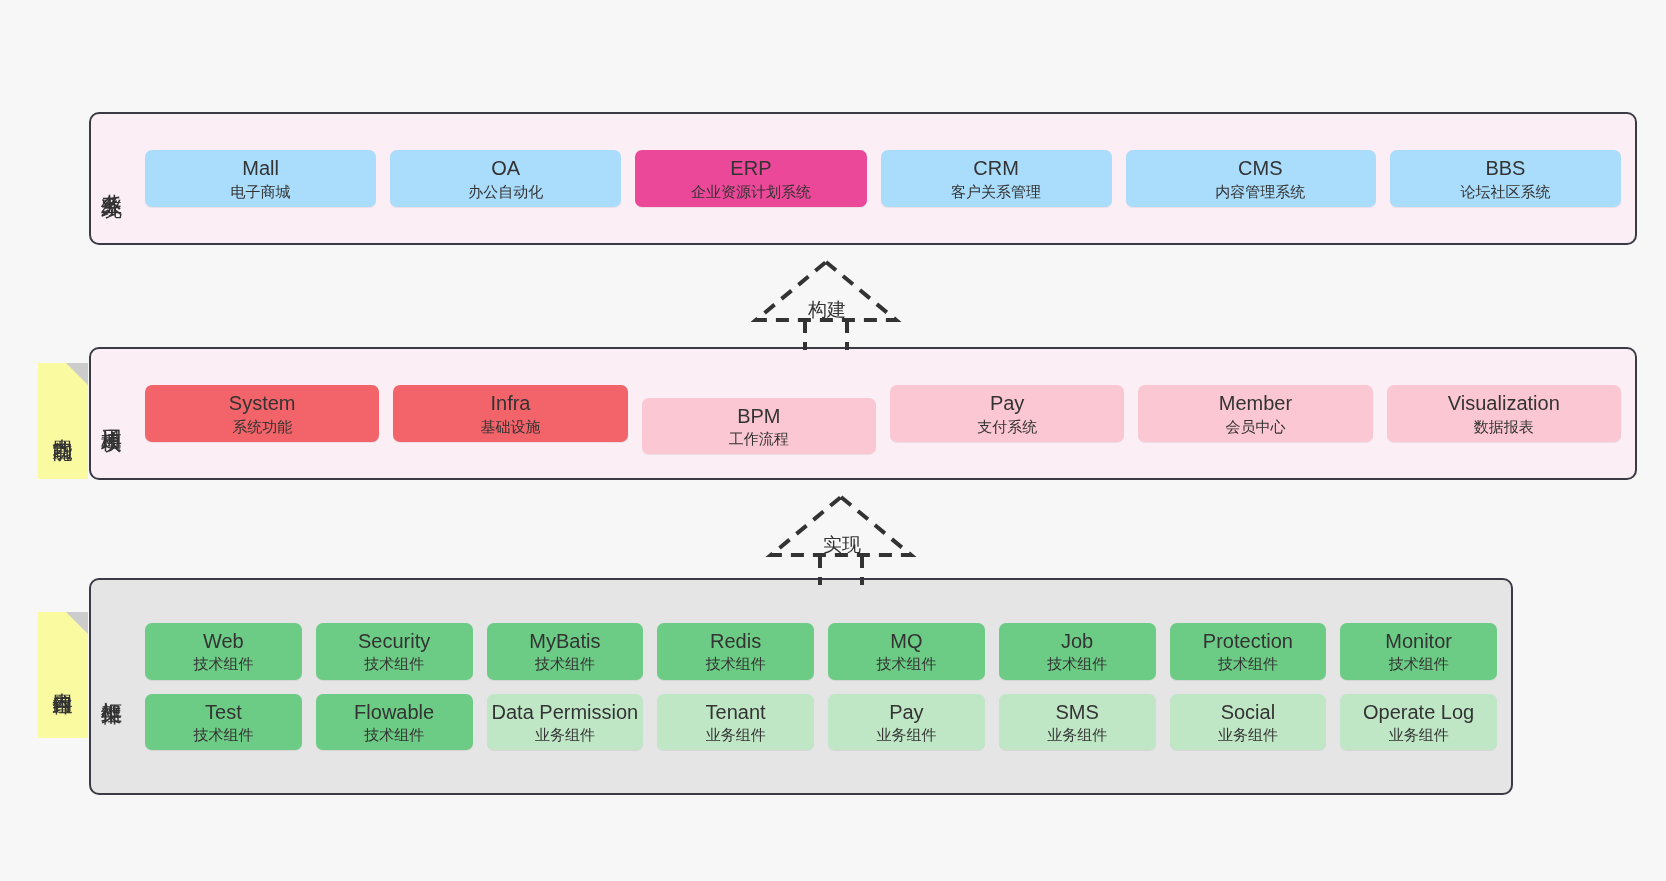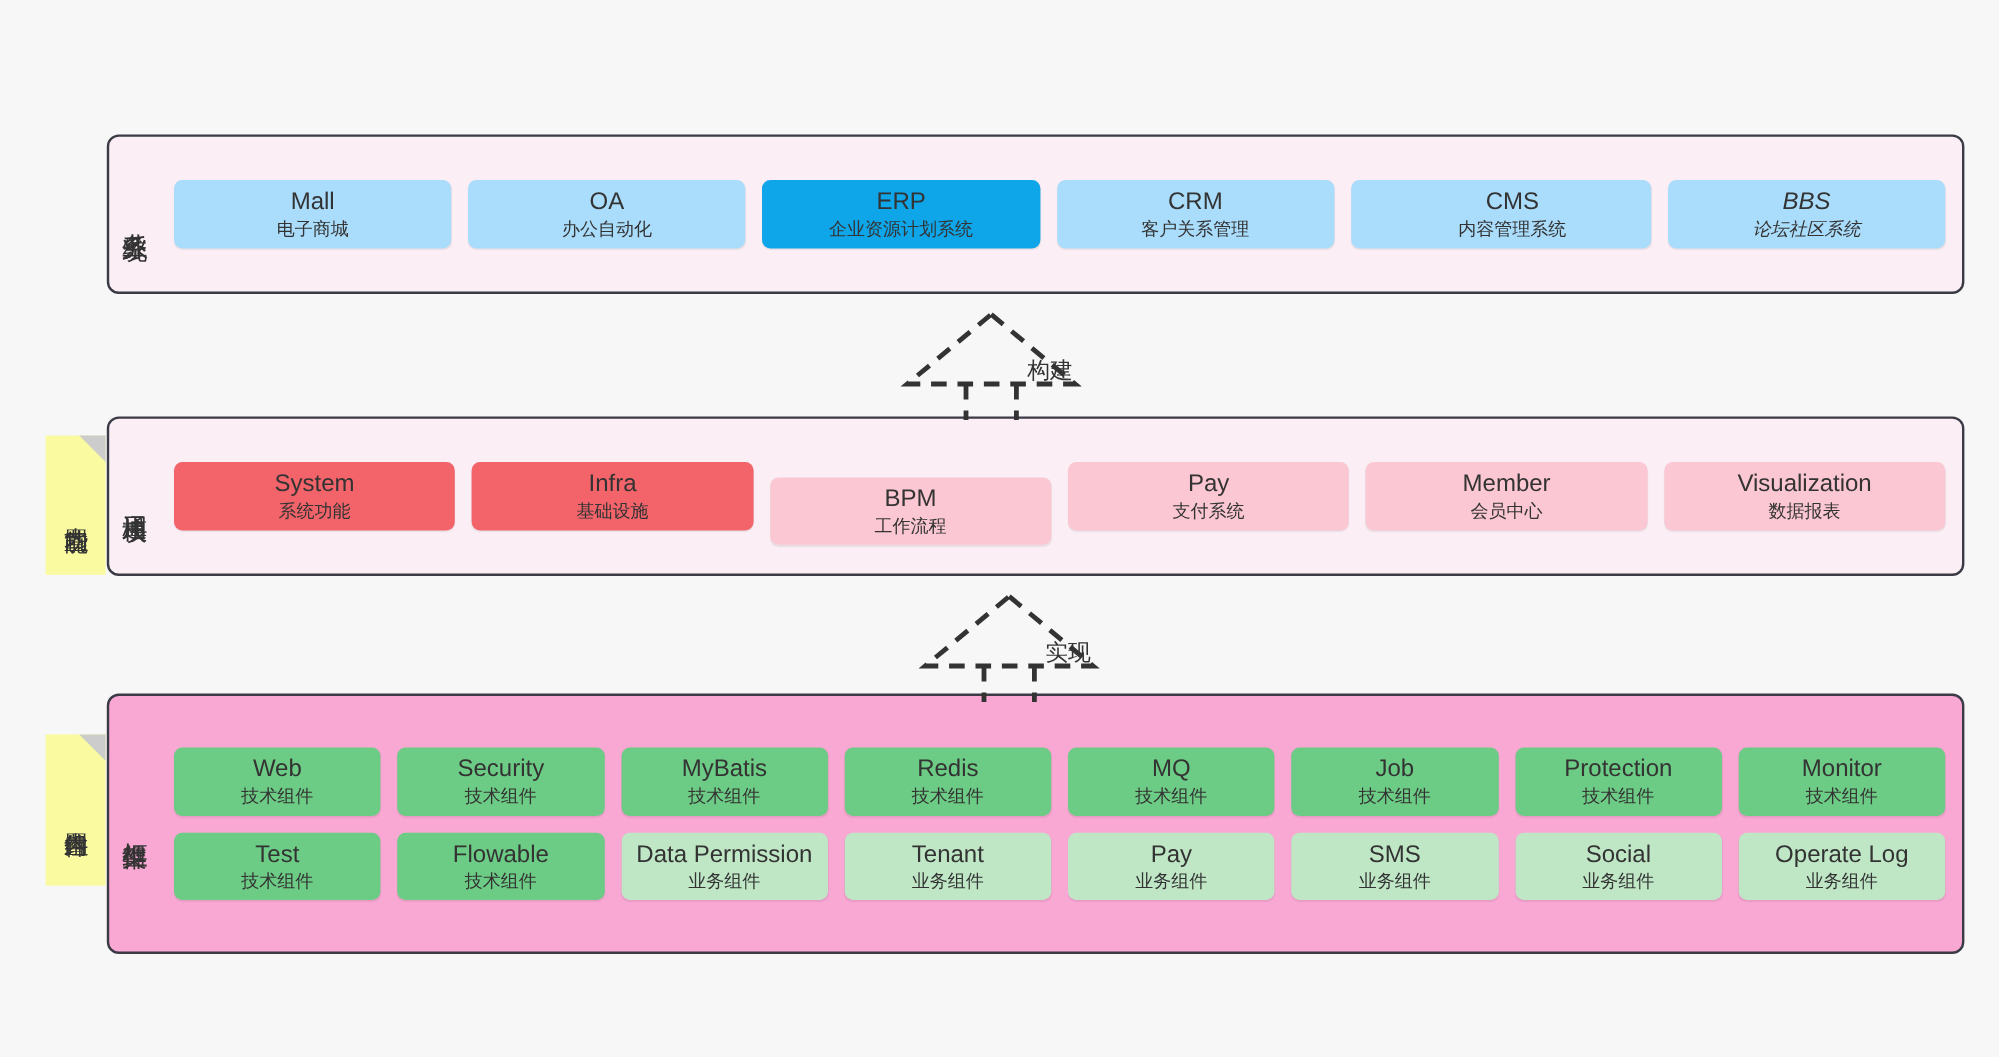--- a/index.html
+++ b/index.html
@@ -137,53 +137,52 @@
   
   .connector { position: absolute; z-index: 2; }
   .connector svg { display: block; overflow: visible; }
   .connector .conn-label {
     position: absolute;
     font-size: 19px;
     color: #333333;
     background: transparent;
     white-space: nowrap;
     line-height: 1;
-    margin-left: 48px;
   }
 </style>
 </head>
 <body style="background: rgb(247, 247, 247);">
 
 <div id="canvas">
 
   <div class="layer" id="layer-business" style="left: 89px; top: 112px; width: 1548px; height: 133px; background: rgb(251, 238, 245); border-color: rgb(59, 59, 70);">
     <div class="layer-title">业务系统</div>
     <div class="layer-body">
 
       <div class="card blue" style="background: rgb(170, 220, 251);">
         <span class="en">Mall</span>
         <span class="cn">电子商城</span>
       </div>
       <div class="card blue" style="background: rgb(170, 220, 251);">
         <span class="en">OA</span>
         <span class="cn">办公自动化</span>
       </div>
-      <div class="card blue" style="background: #0ea5e9;">
+      <div class="card blue" style="background: #ec4899;">
         <span class="en">ERP</span>
         <span class="cn">企业资源计划系统</span>
       </div>
       <div class="card blue" style="background: rgb(170, 220, 251);">
         <span class="en">CRM</span>
         <span class="cn">客户关系管理</span>
       </div>
       <div class="card blue" style="background: rgb(170, 220, 251); padding-left: 23px;">
         <span class="en">CMS</span>
         <span class="cn">内容管理系统</span>
       </div>
-      <div class="card blue" style="background: rgb(170, 220, 251); font-style: italic;">
+      <div class="card blue" style="background: rgb(170, 220, 251);">
         <span class="en">BBS</span>
         <span class="cn">论坛社区系统</span>
       </div>
 
     </div>
   </div>
 
   <div class="connector" id="connector-build" style="left:756px; top:258px; width:140px; height:92px;">
     <svg width="140" height="92" viewBox="0 0 140 92">
 
@@ -239,21 +238,21 @@
       <line x1="91" y1="62" x2="91" y2="92" stroke="#333333" stroke-width="4" stroke-dasharray="13 9"></line>
     </svg>
     <span class="conn-label" style="left:52px; top:42px;">实现</span>
   </div>
 
   <div class="note" id="note-builtin-component" style="left: 38px; top: 612px; width: 50px; height: 126px; background: rgb(250, 250, 160);">
     <span class="fold"></span>
     <span class="note-label">内置组件</span>
   </div>
 
-  <div class="layer" id="layer-framework-components" style="left: 89px; top: 578px; width: 1548px; height: 217px; background: #f9a8d4; border-color: rgb(59, 59, 70);">
+  <div class="layer" id="layer-framework-components" style="left: 89px; top: 578px; width: 1424px; height: 217px; background: #e5e5e5; border-color: rgb(59, 59, 70);">
     <div class="layer-title">框架组件</div>
     <div class="layer-body two-rows">
 
       <div class="row">
         <div class="card green" style="background: rgb(108, 203, 132);">
           <span class="en">Web</span>
           <span class="cn">技术组件</span>
         </div>
         <div class="card green" style="background: rgb(108, 203, 132);">
           <span class="en">Security</span>

